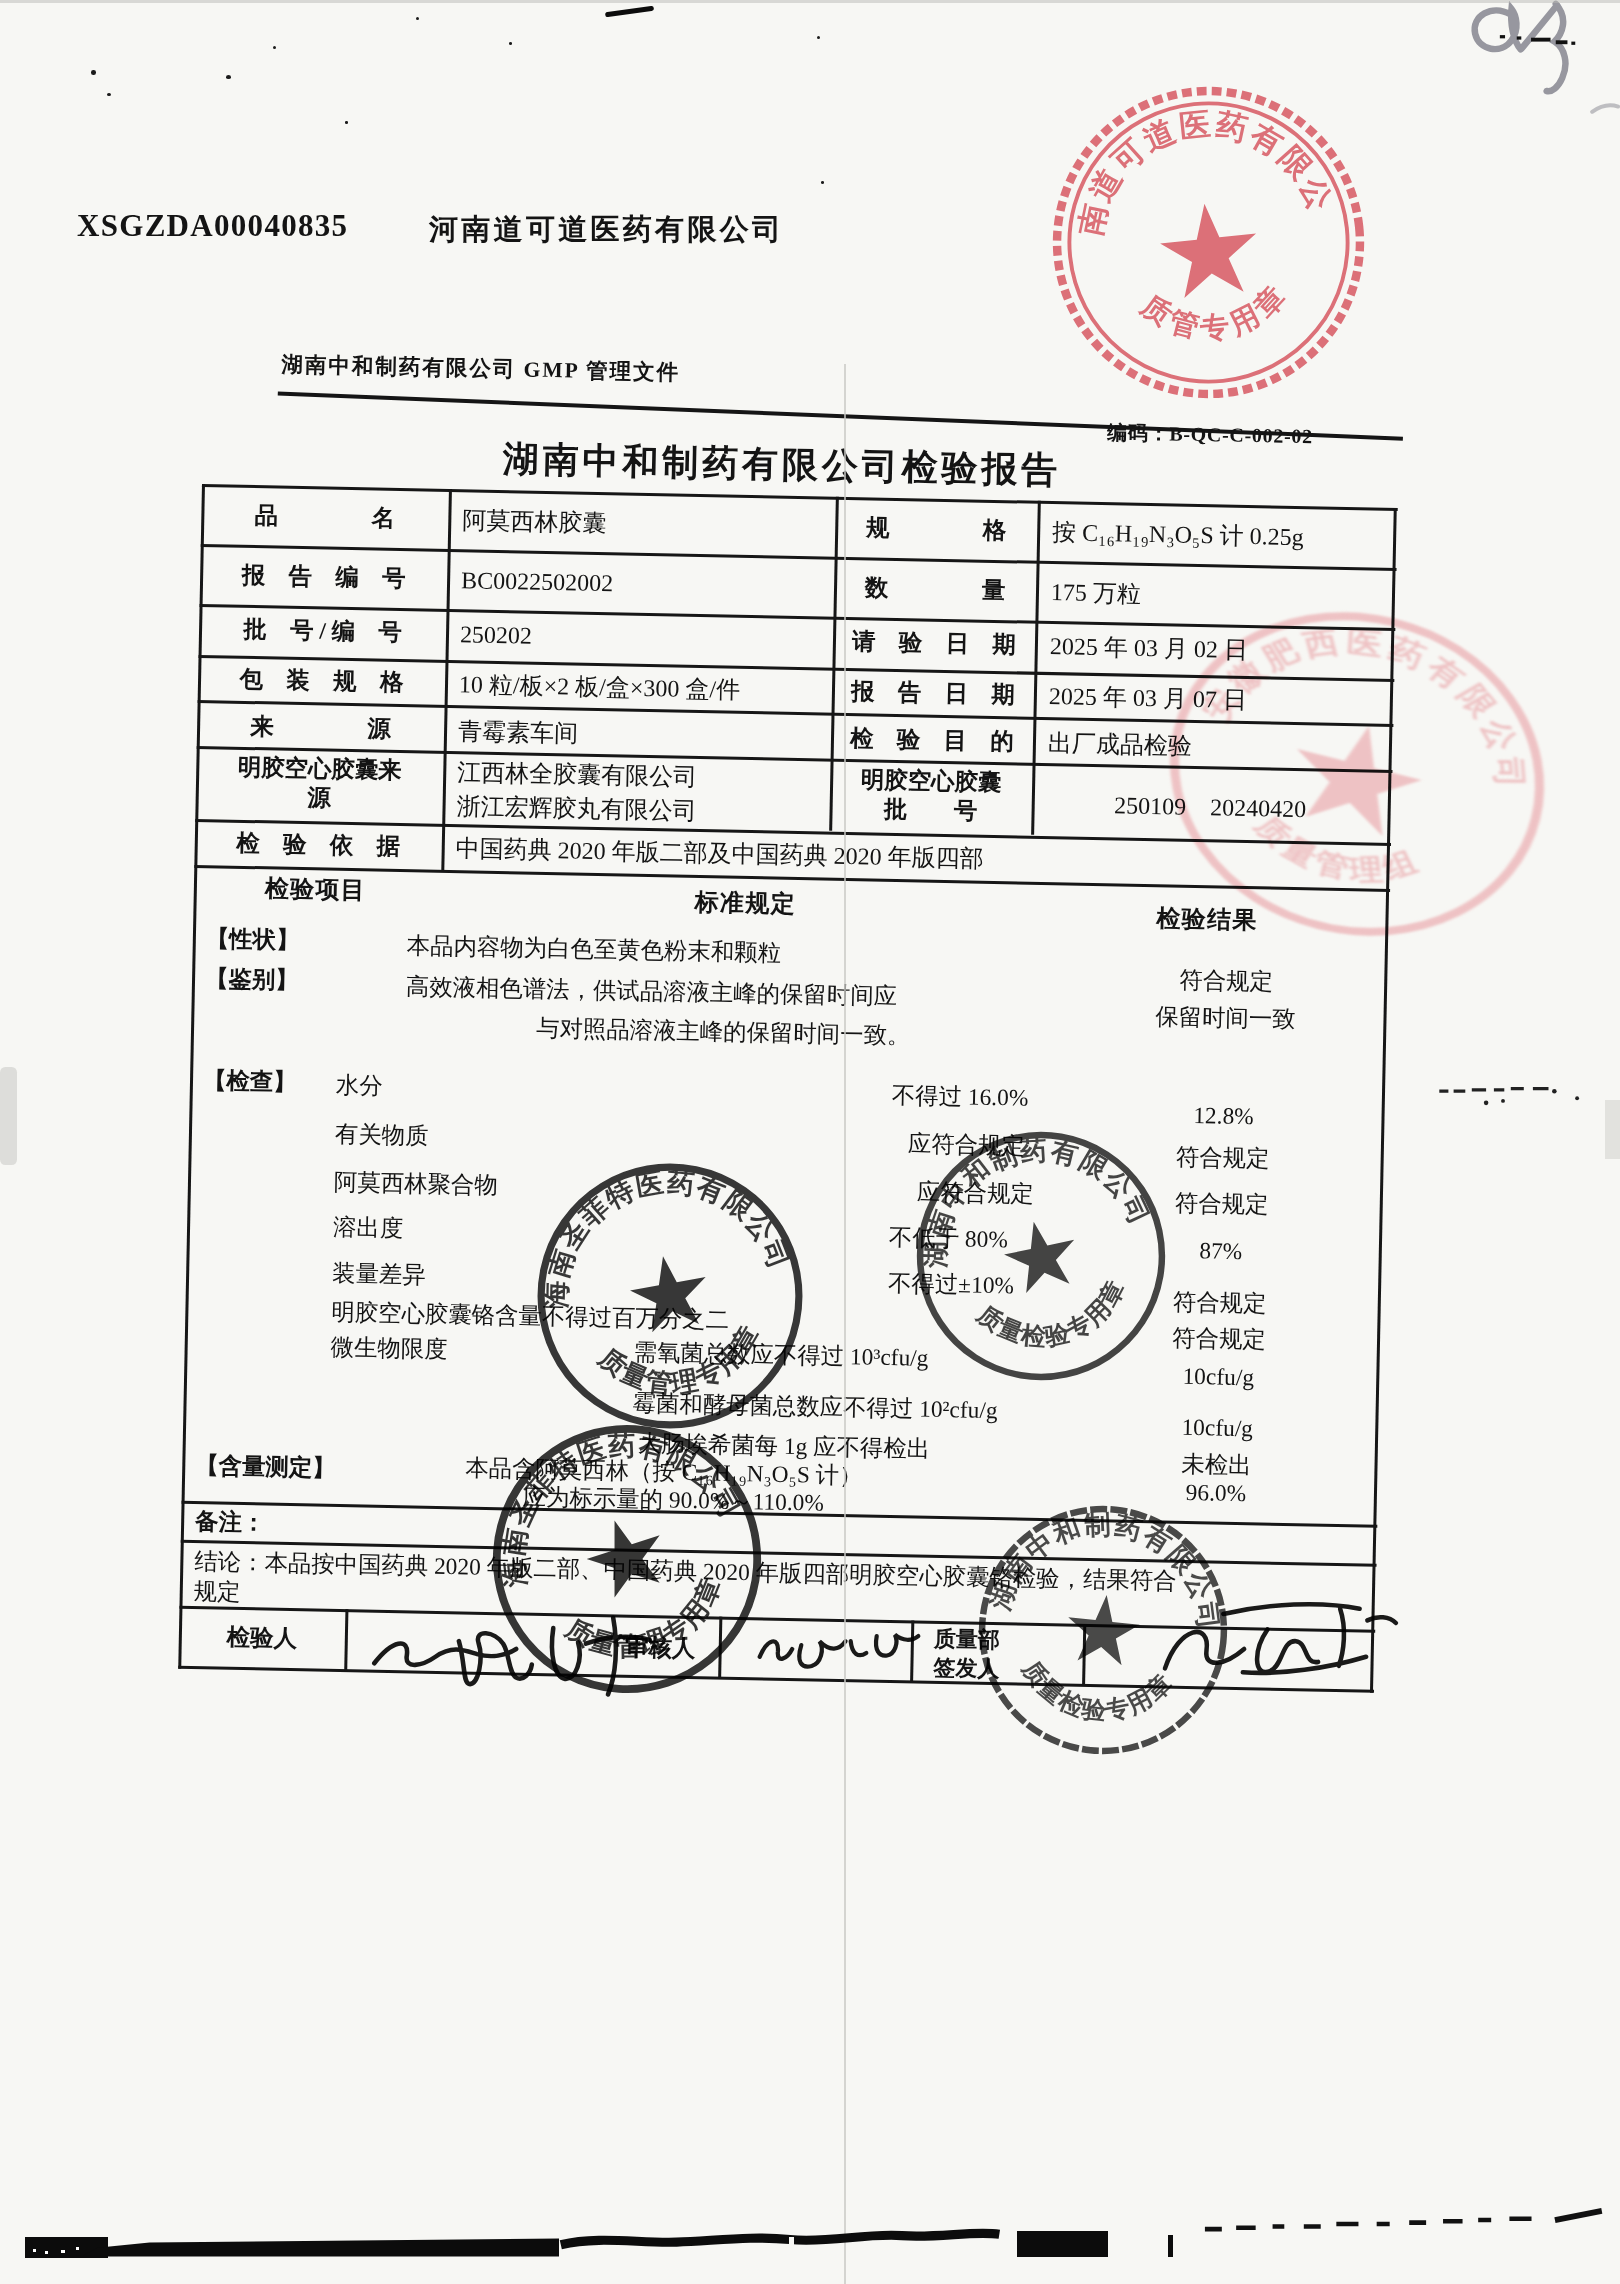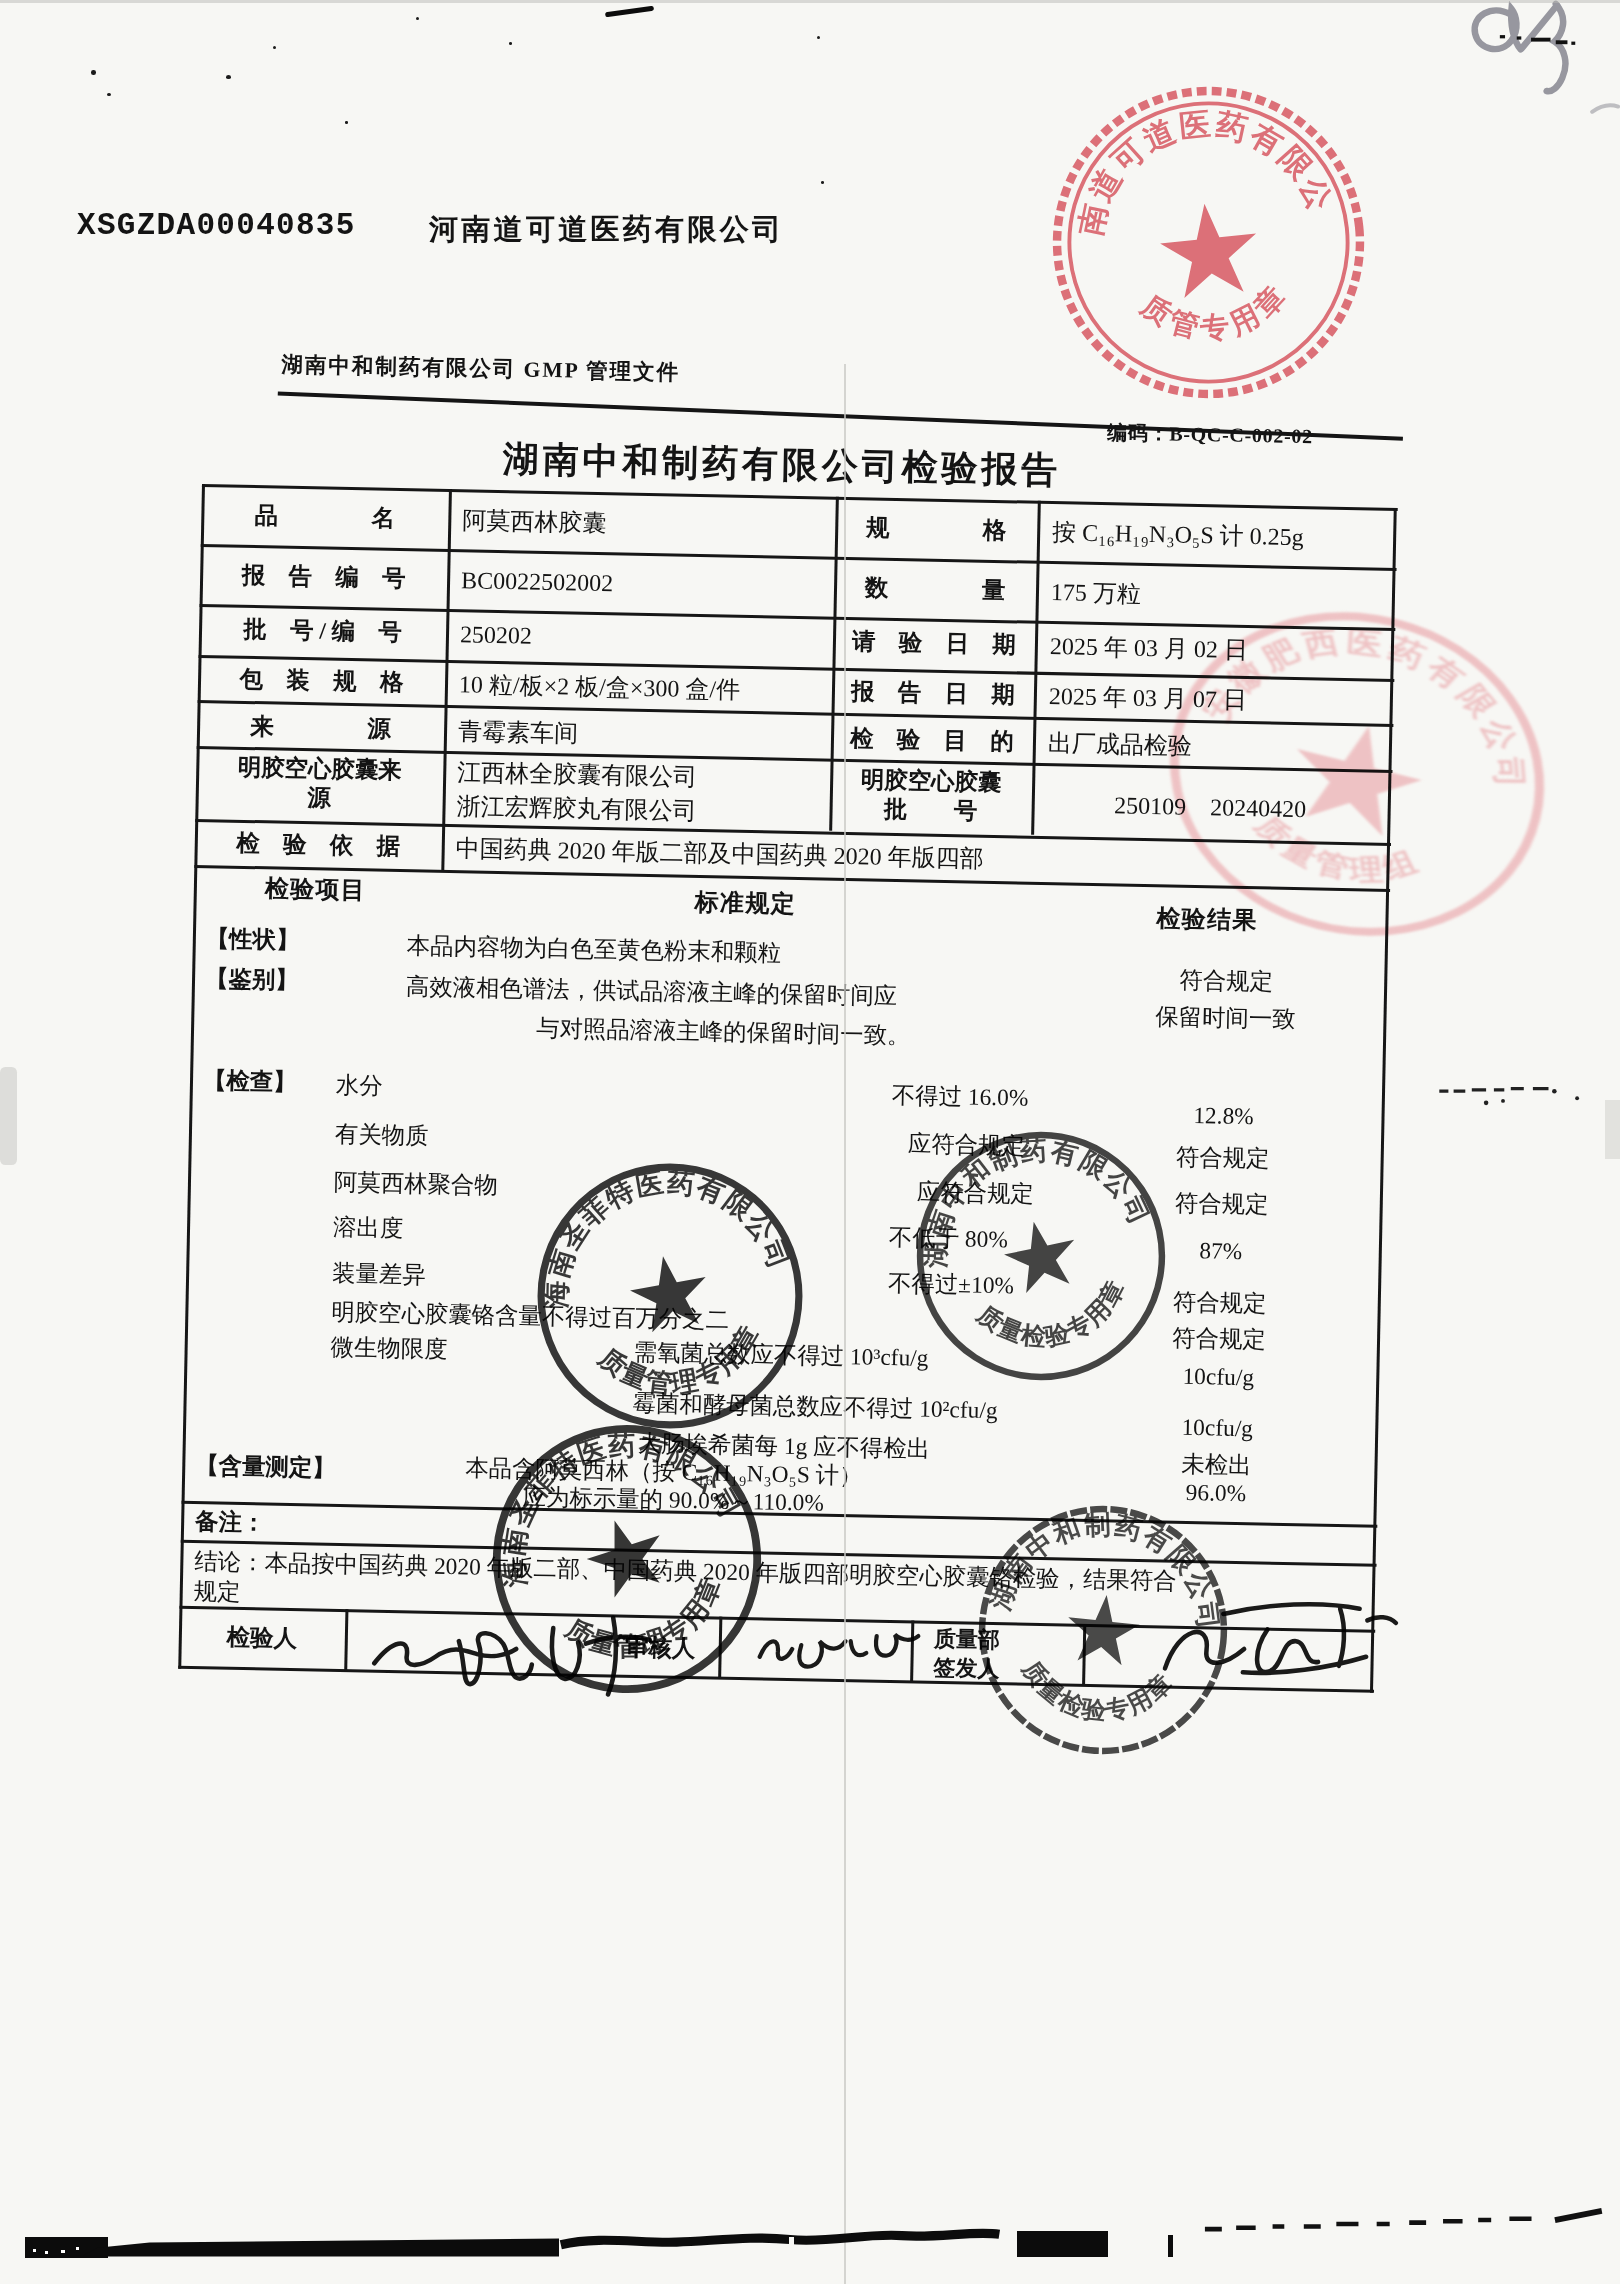--- a/index.html
+++ b/index.html
@@ -3,21 +3,21 @@
 <meta charset="utf-8">
 <style>
   html,body{margin:0;padding:0;background:#d8d8d4;}
   .page{position:relative;width:1620px;height:2284px;background:#f7f7f4;overflow:hidden;
         font-family:"Liberation Serif","DejaVu Serif",serif;color:#141414;}
   .t{position:absolute;font-size:23.4px;line-height:1.25;white-space:nowrap;}
   .pre{white-space:pre-line;}
   .b{font-weight:bold;}
   .ctr{text-align:center;}
   
-  .doc-code{left:77px;top:207px;font-size:31px;font-weight:bold;letter-spacing:1.3px;font-family:Liberation Mono, monospace;}
+  .doc-code{left:77px;top:207px;font-size:31px;font-weight:bold;letter-spacing:1.3px;font-family:Liberation Serif, serif;}
   .company-hdr{left:429px;top:211px;font-size:29px;font-weight:bold;letter-spacing:3.3px;}
   
   .doc{position:absolute;left:0;top:0;width:1620px;height:2284px;transform:rotate(1.15deg);transform-origin:202px 484px;}
   .gmp{left:279px;top:350px;font-size:21.5px;font-weight:bold;letter-spacing:2px;}
   .gmp-rule{position:absolute;left:276px;top:390px;width:1126px;height:3.9px;background:#151515;transform:rotate(1.15deg);transform-origin:0 0;}
   .code{left:1106px;top:402px;font-size:20px;font-weight:bold;letter-spacing:0.7px;}
   .title{left:456px;top:431px;width:651px;text-align:center;font-size:36px;font-weight:bold;letter-spacing:3.9px;}
   
   .ln{position:absolute;background:#161616;}
   

